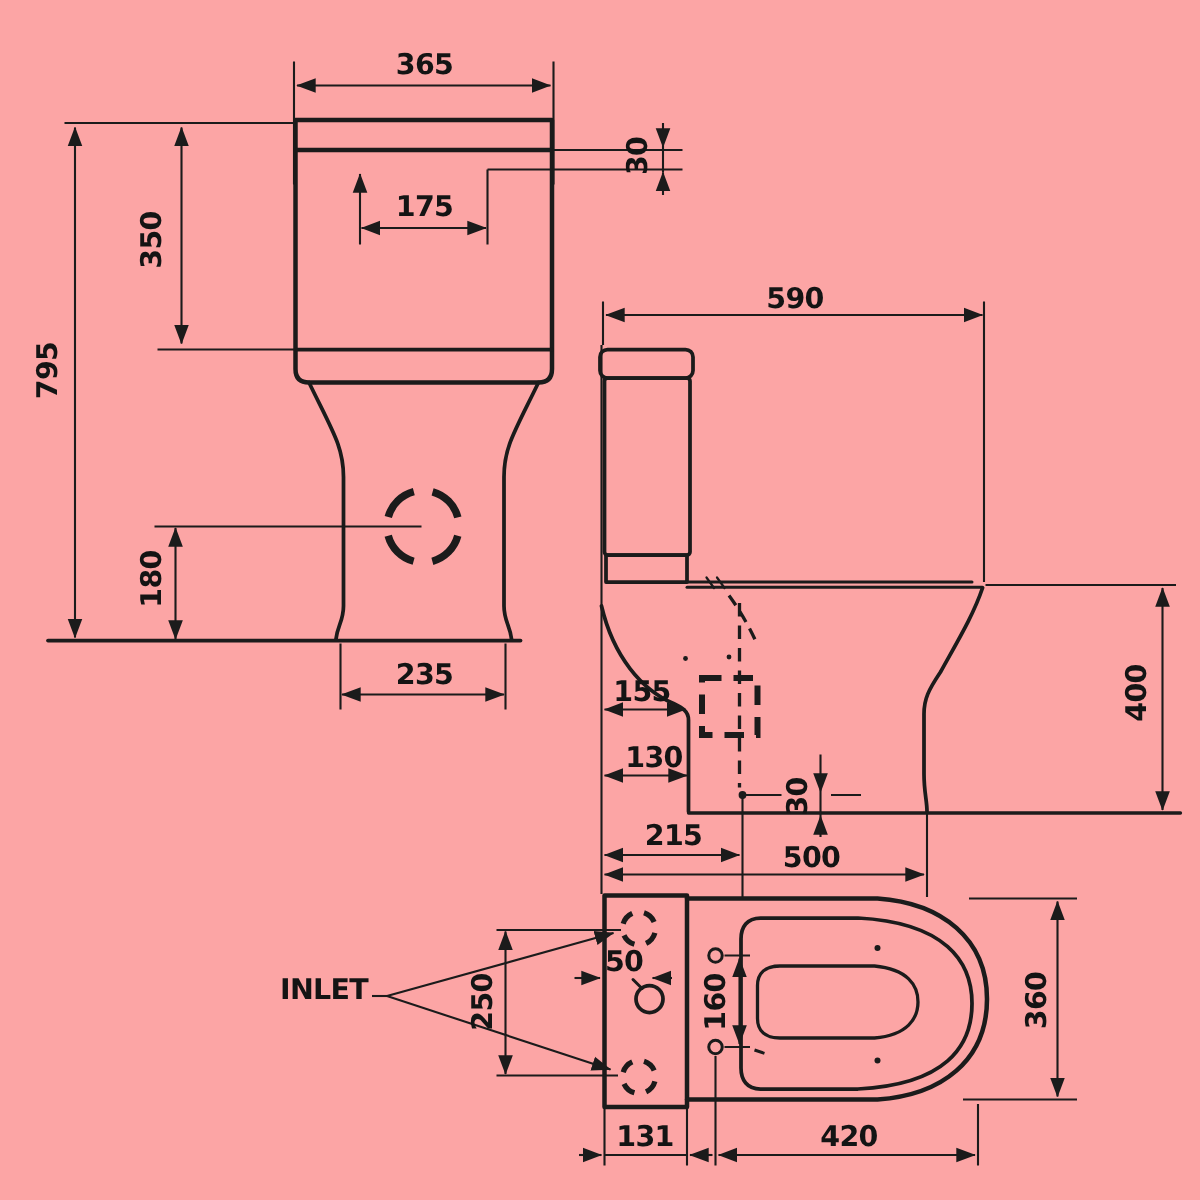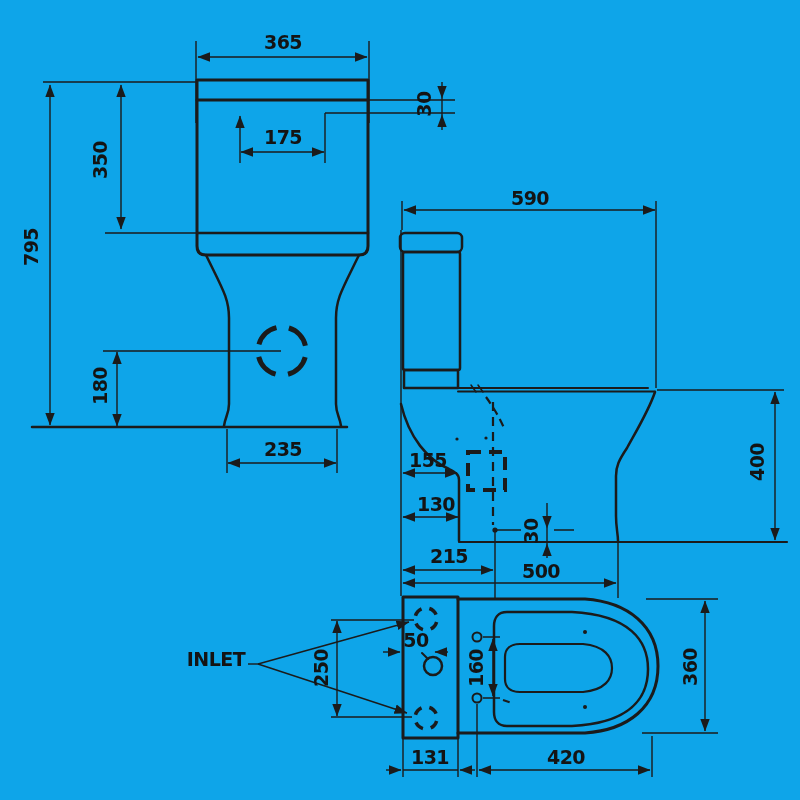--- a/index.html
+++ b/index.html
@@ -1,16 +1,16 @@
 <!DOCTYPE html>
 <html><head>
 <meta charset="utf-8">
 <style>
   html,body{margin:0;padding:0;background:#fff;}
-  .stage{position:relative;width:800px;height:800px;background:#0ea5e9;overflow:hidden;}
+  .stage{position:relative;width:800px;height:800px;background:#fca5a5;overflow:hidden;}
   svg{position:absolute;left:0;top:0;}
   svg text{font: bold 19px "DejaVu Sans", sans-serif; fill:#141414; letter-spacing:-0.5px;}
   .ol{stroke:#1b1b1b;fill:none;stroke-linecap:round;stroke-linejoin:round;}
   .w3{stroke-width:3;}
   .w25{stroke-width:2.5;}
   .w22{stroke-width:2.2;}
   .w2{stroke-width:2;}
   .dim{stroke:#1b1b1b;fill:none;stroke-width:1.4;}
   .dash-th{stroke:#1b1b1b;fill:none;}
 </style>

